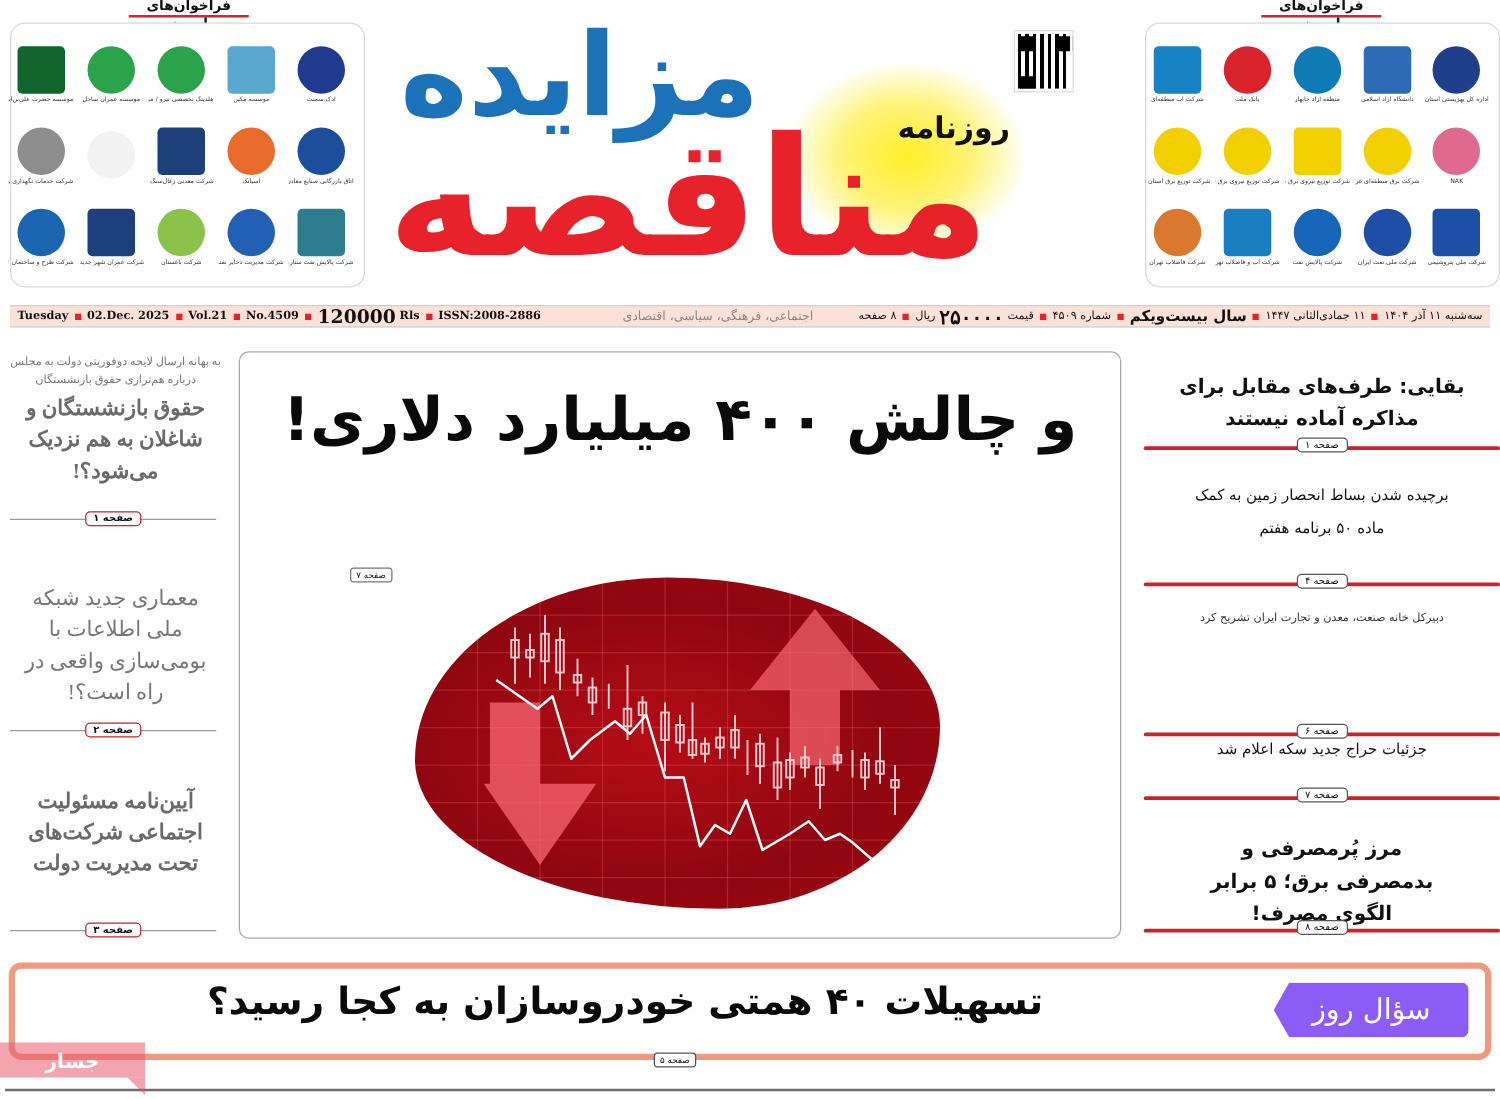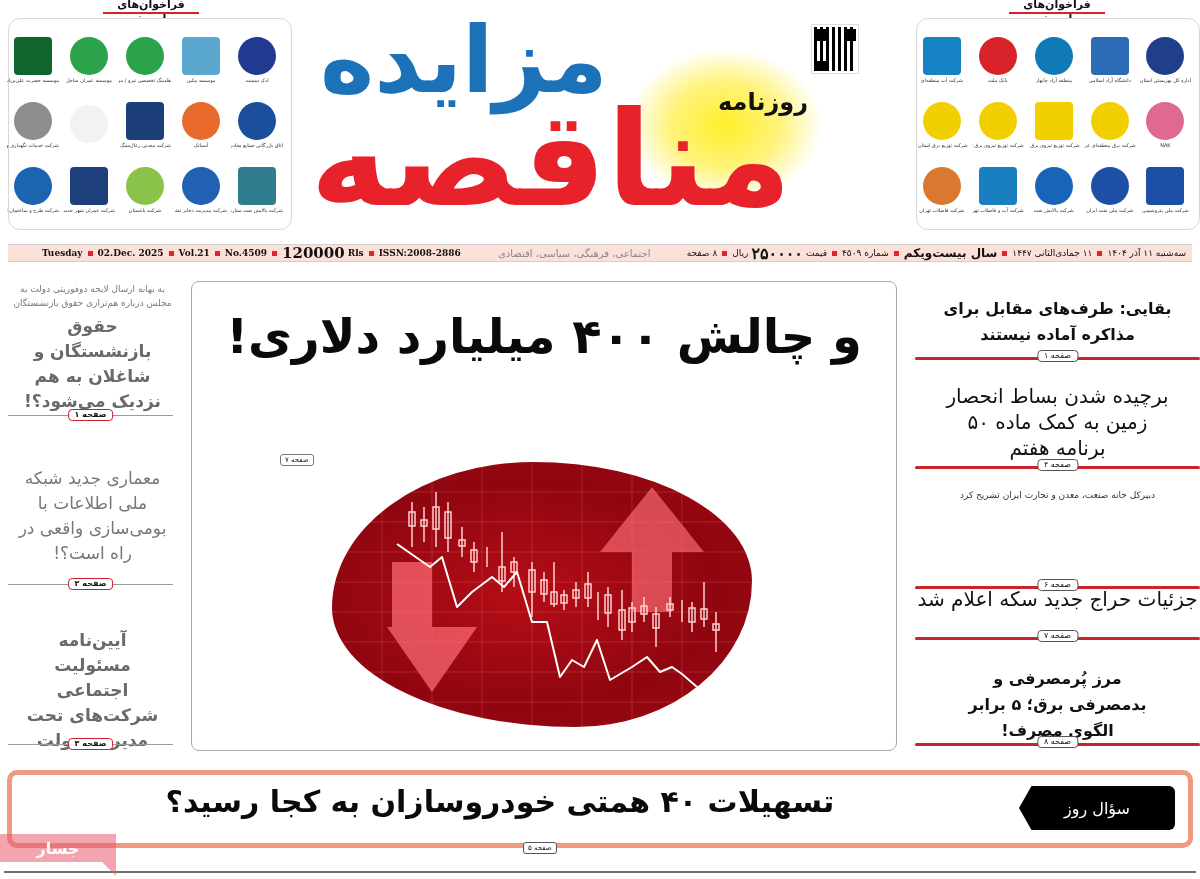--- a/index.html
+++ b/index.html
@@ -61,31 +61,31 @@
     border: 2px solid #fff; outline: 1px solid #ddd;
   }
 
   
   .info-bar {
     position: absolute; left: 8px; top: 244px; width: 1184px; height: 18px;
     background: #fbe1d8; border-top: 1px solid #cfcfcf; border-bottom: 1px solid #cfcfcf;
     display: flex; align-items: center; justify-content: space-between; padding: 0 6px;
     font-size: 9px; font-weight: bold;
   }
-  .info-left { font-family: "DejaVu Serif", serif; display: flex; align-items: center; gap: 3px; direction: ltr; margin-left: 28px; }
+  .info-left { font-family: "DejaVu Serif", serif; display: flex; align-items: center; gap: 3px; direction: ltr; }
   .info-left .big { font-size: 15px; }
   .info-sep { display: inline-block; width: 5px; height: 5px; background: #e8222a; margin: 0 2px; }
   .info-center { color: #888; font-weight: normal; direction: rtl; font-size: 10px; position: absolute; left: 490px; }
   .info-right { direction: rtl; display: flex; align-items: center; gap: 3px; font-weight: normal; font-size: 9px; }
   .info-right .strong { font-weight: bold; font-size: 12px; }
   .info-right .price { font-weight: bold; font-size: 16px; font-family: "DejaVu Serif", serif; }
 
   
   .left-col { position: absolute; left: 0; top: 270px; width: 185px; height: 490px; direction: rtl; }
-  .left-item { position: absolute; left: 0; width: 185px; text-align: center; color: #6d6d6d; }
+  .left-item { position: absolute; left: 0; width: 185px; text-align: center; color: #6d6d6d; font-family: Liberation Serif, serif; }
   .left-kicker { font-size: 9px; line-height: 14px; color: #777; }
   .left-head { font-size: 17px; font-weight: bold; line-height: 25px; color: #6a6a6a; }
   .left-head.light { font-weight: normal; color: #777; }
   .page-ref-row { position: absolute; left: 8px; width: 165px; height: 12px; }
   .page-ref-row .line { position: absolute; top: 6px; left: 0; right: 0; height: 1px; background: #9a9a9a; }
   .page-tag {
     position: absolute; left: 50%; top: 0; transform: translateX(-50%);
     background: #fff; border: 1.5px solid #c9202a; border-radius: 4px;
     font-size: 8px; font-weight: bold; padding: 0 6px; line-height: 10px; direction: rtl; color: #111;
   }
@@ -108,34 +108,34 @@
     border-radius: 48% 52% 42% 58% / 55% 45% 55% 45%;
     background: radial-gradient(ellipse at 45% 50%, #b50d16 0%, #8f0610 60%, #a00812 100%);
     overflow: hidden;
   }
   .blob svg { position: absolute; inset: 0; width: 100%; height: 100%; }
 
   
   .right-col { position: absolute; left: 915px; top: 270px; width: 285px; height: 490px; direction: rtl; }
   .right-item { position: absolute; left: 0; width: 285px; text-align: center; }
   .right-head { font-size: 16px; font-weight: bold; line-height: 26px; color: #111; }
-  .right-head.reg { font-weight: normal; font-size: 20px; }
+  .right-head.reg { font-weight: normal; font-size: 12px; }
   .right-kicker { font-size: 9px; line-height: 14px; color: #333; }
   .r-sep { position: absolute; left: 0; width: 285px; height: 12px; }
   .r-sep .line { position: absolute; top: 7px; left: 0; right: 0; height: 3px; background: #c9232c; border-radius: 2px; }
   .r-sep .page-tag { border: 1px solid #555; font-weight: normal; }
 
   
   .qod-box {
     position: absolute; left: 7px; top: 770px; width: 1186px; height: 78px;
     border: 5px solid #ed9a7f; border-radius: 10px; background: #fff;
   }
   .qod-label {
     position: absolute; left: 1019px; top: 786px; width: 156px; height: 44px;
-    background: #000000; color: #fff; font-size: 16px; direction: rtl;
+    background: #8b5cf6; color: #fff; font-size: 23px; direction: rtl;
     display: flex; align-items: center; justify-content: center;
     clip-path: polygon(8% 0, 100% 0, 100% 100%, 8% 100%, 0 50%);
     border-radius: 0 6px 6px 0;
   }
   .qod-text {
     position: absolute; left: 150px; top: 784px; width: 700px; text-align: center; direction: rtl;
     font-size: 30px; font-weight: bold; color: #0a0a0a; letter-spacing: -1px;
   }
   .qod-page {
     position: absolute; left: 523px; top: 842px; border: 1px solid #555; border-radius: 3px;

